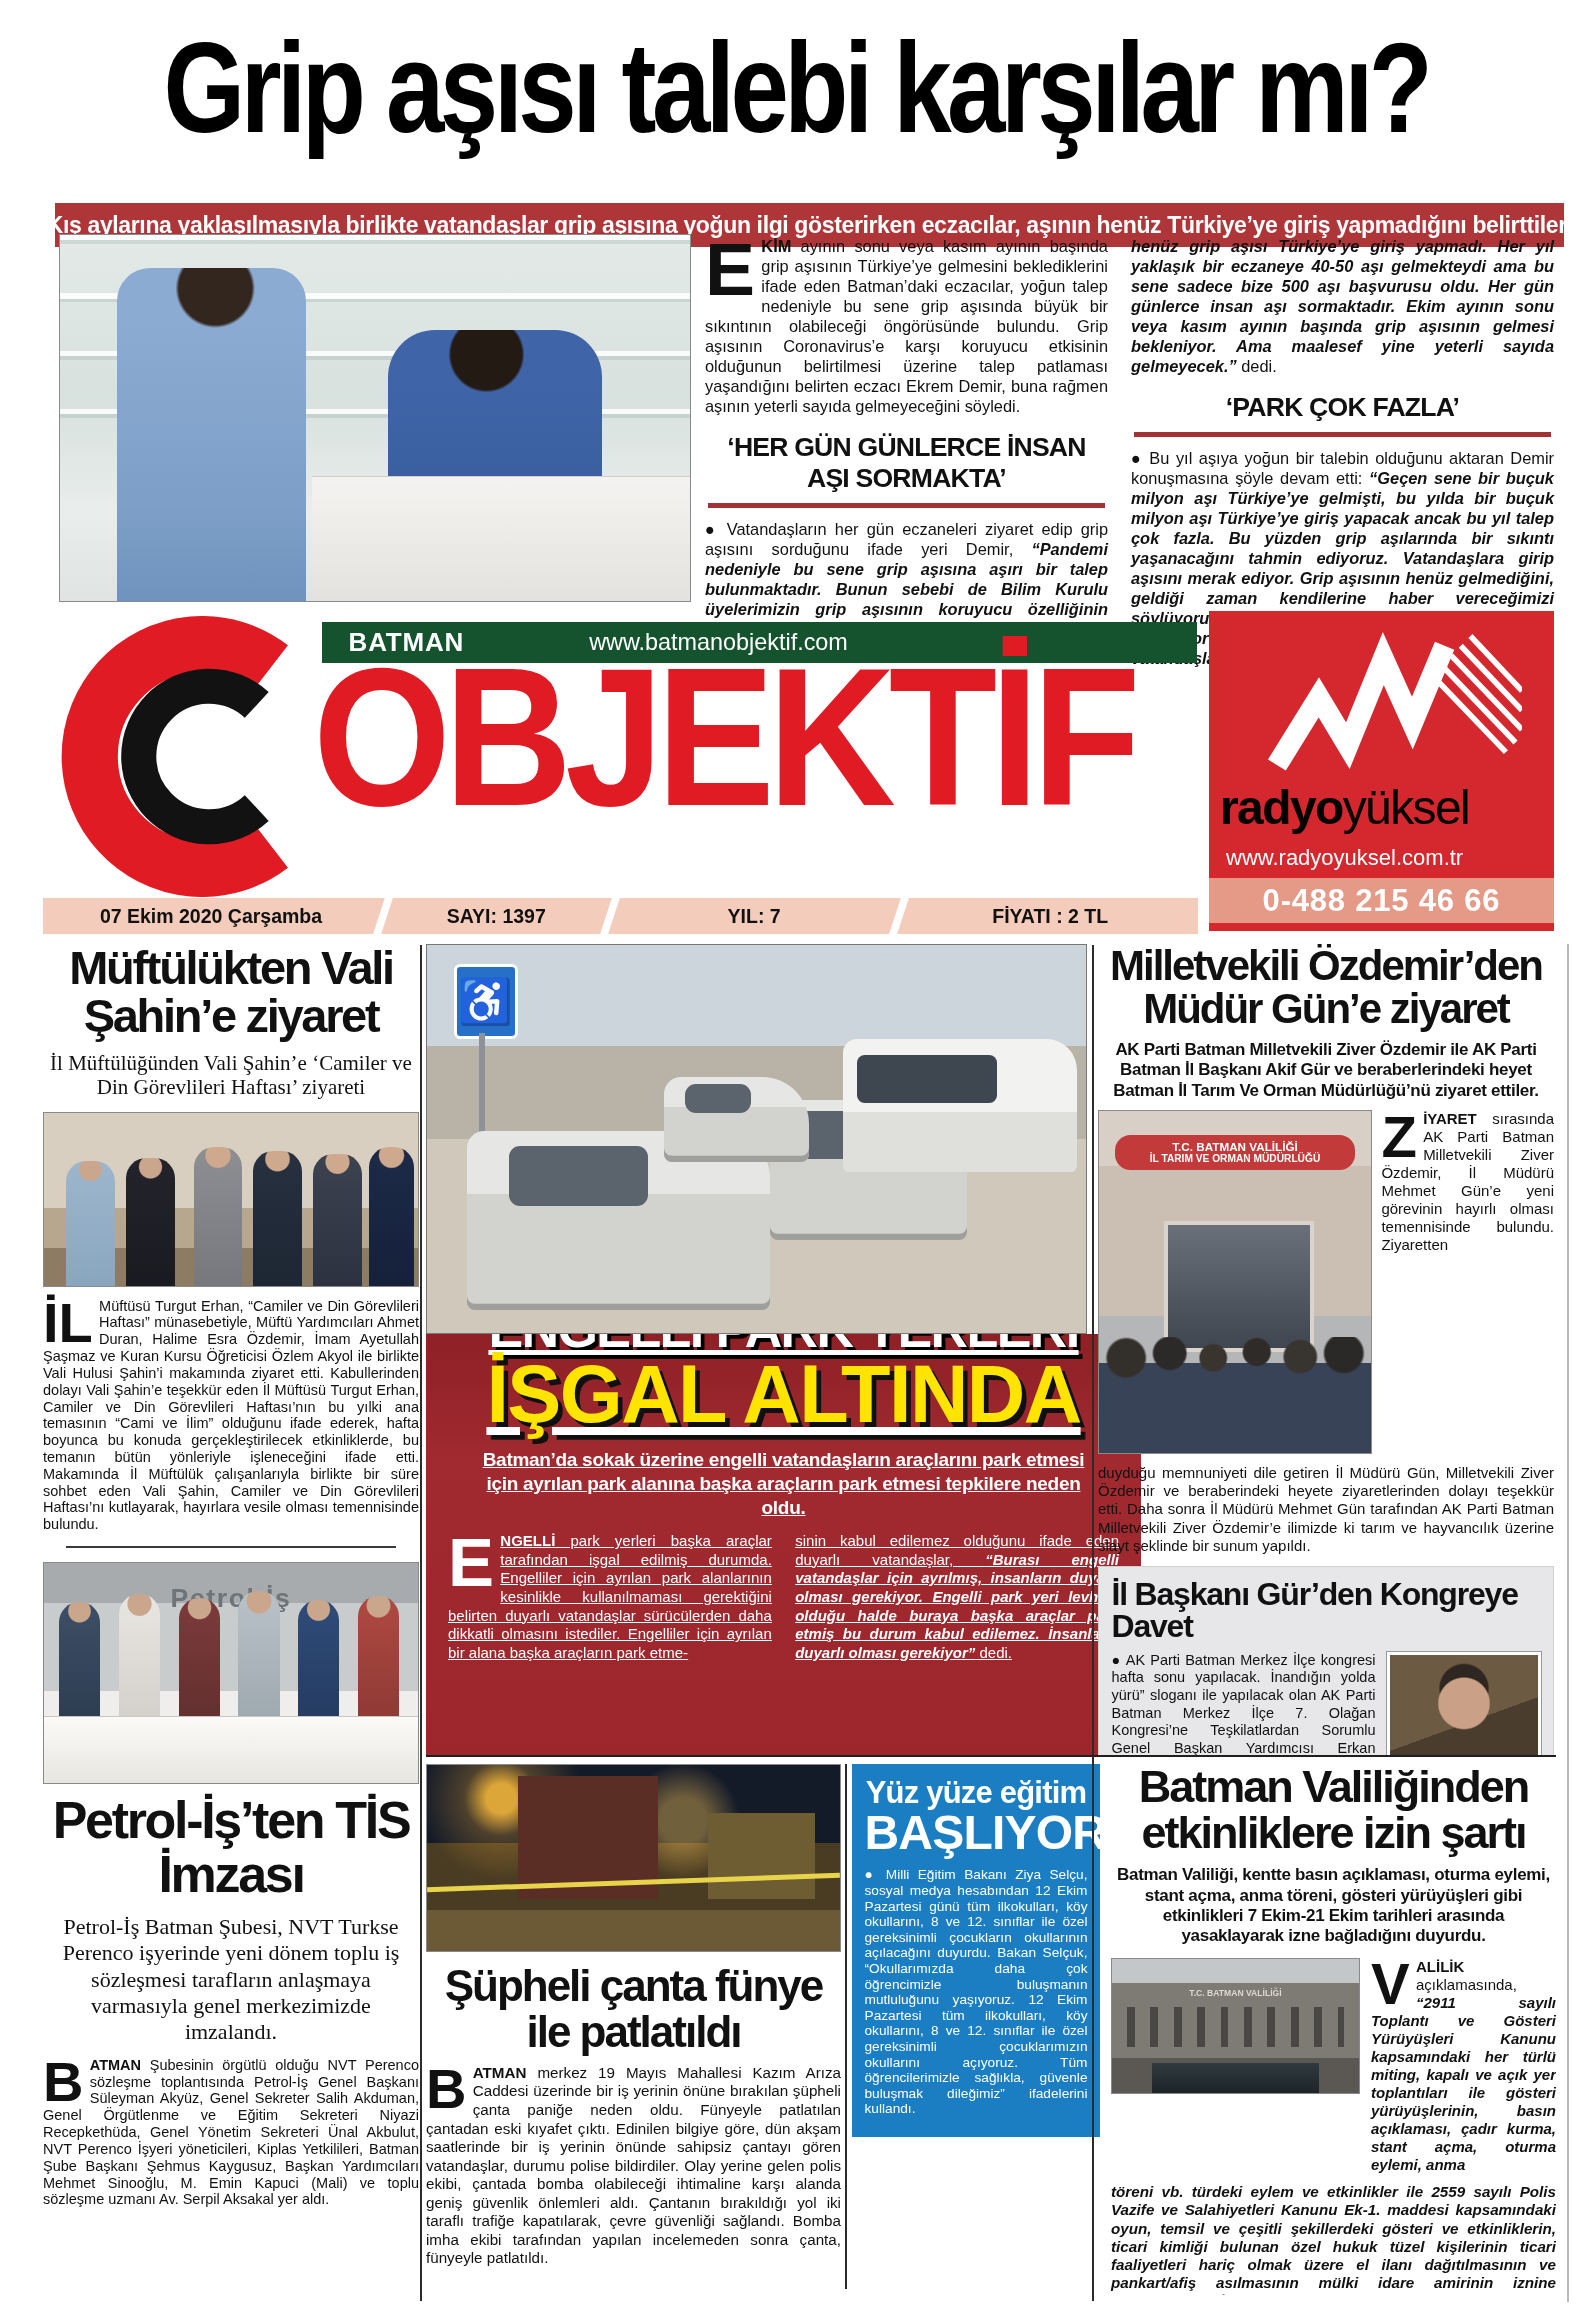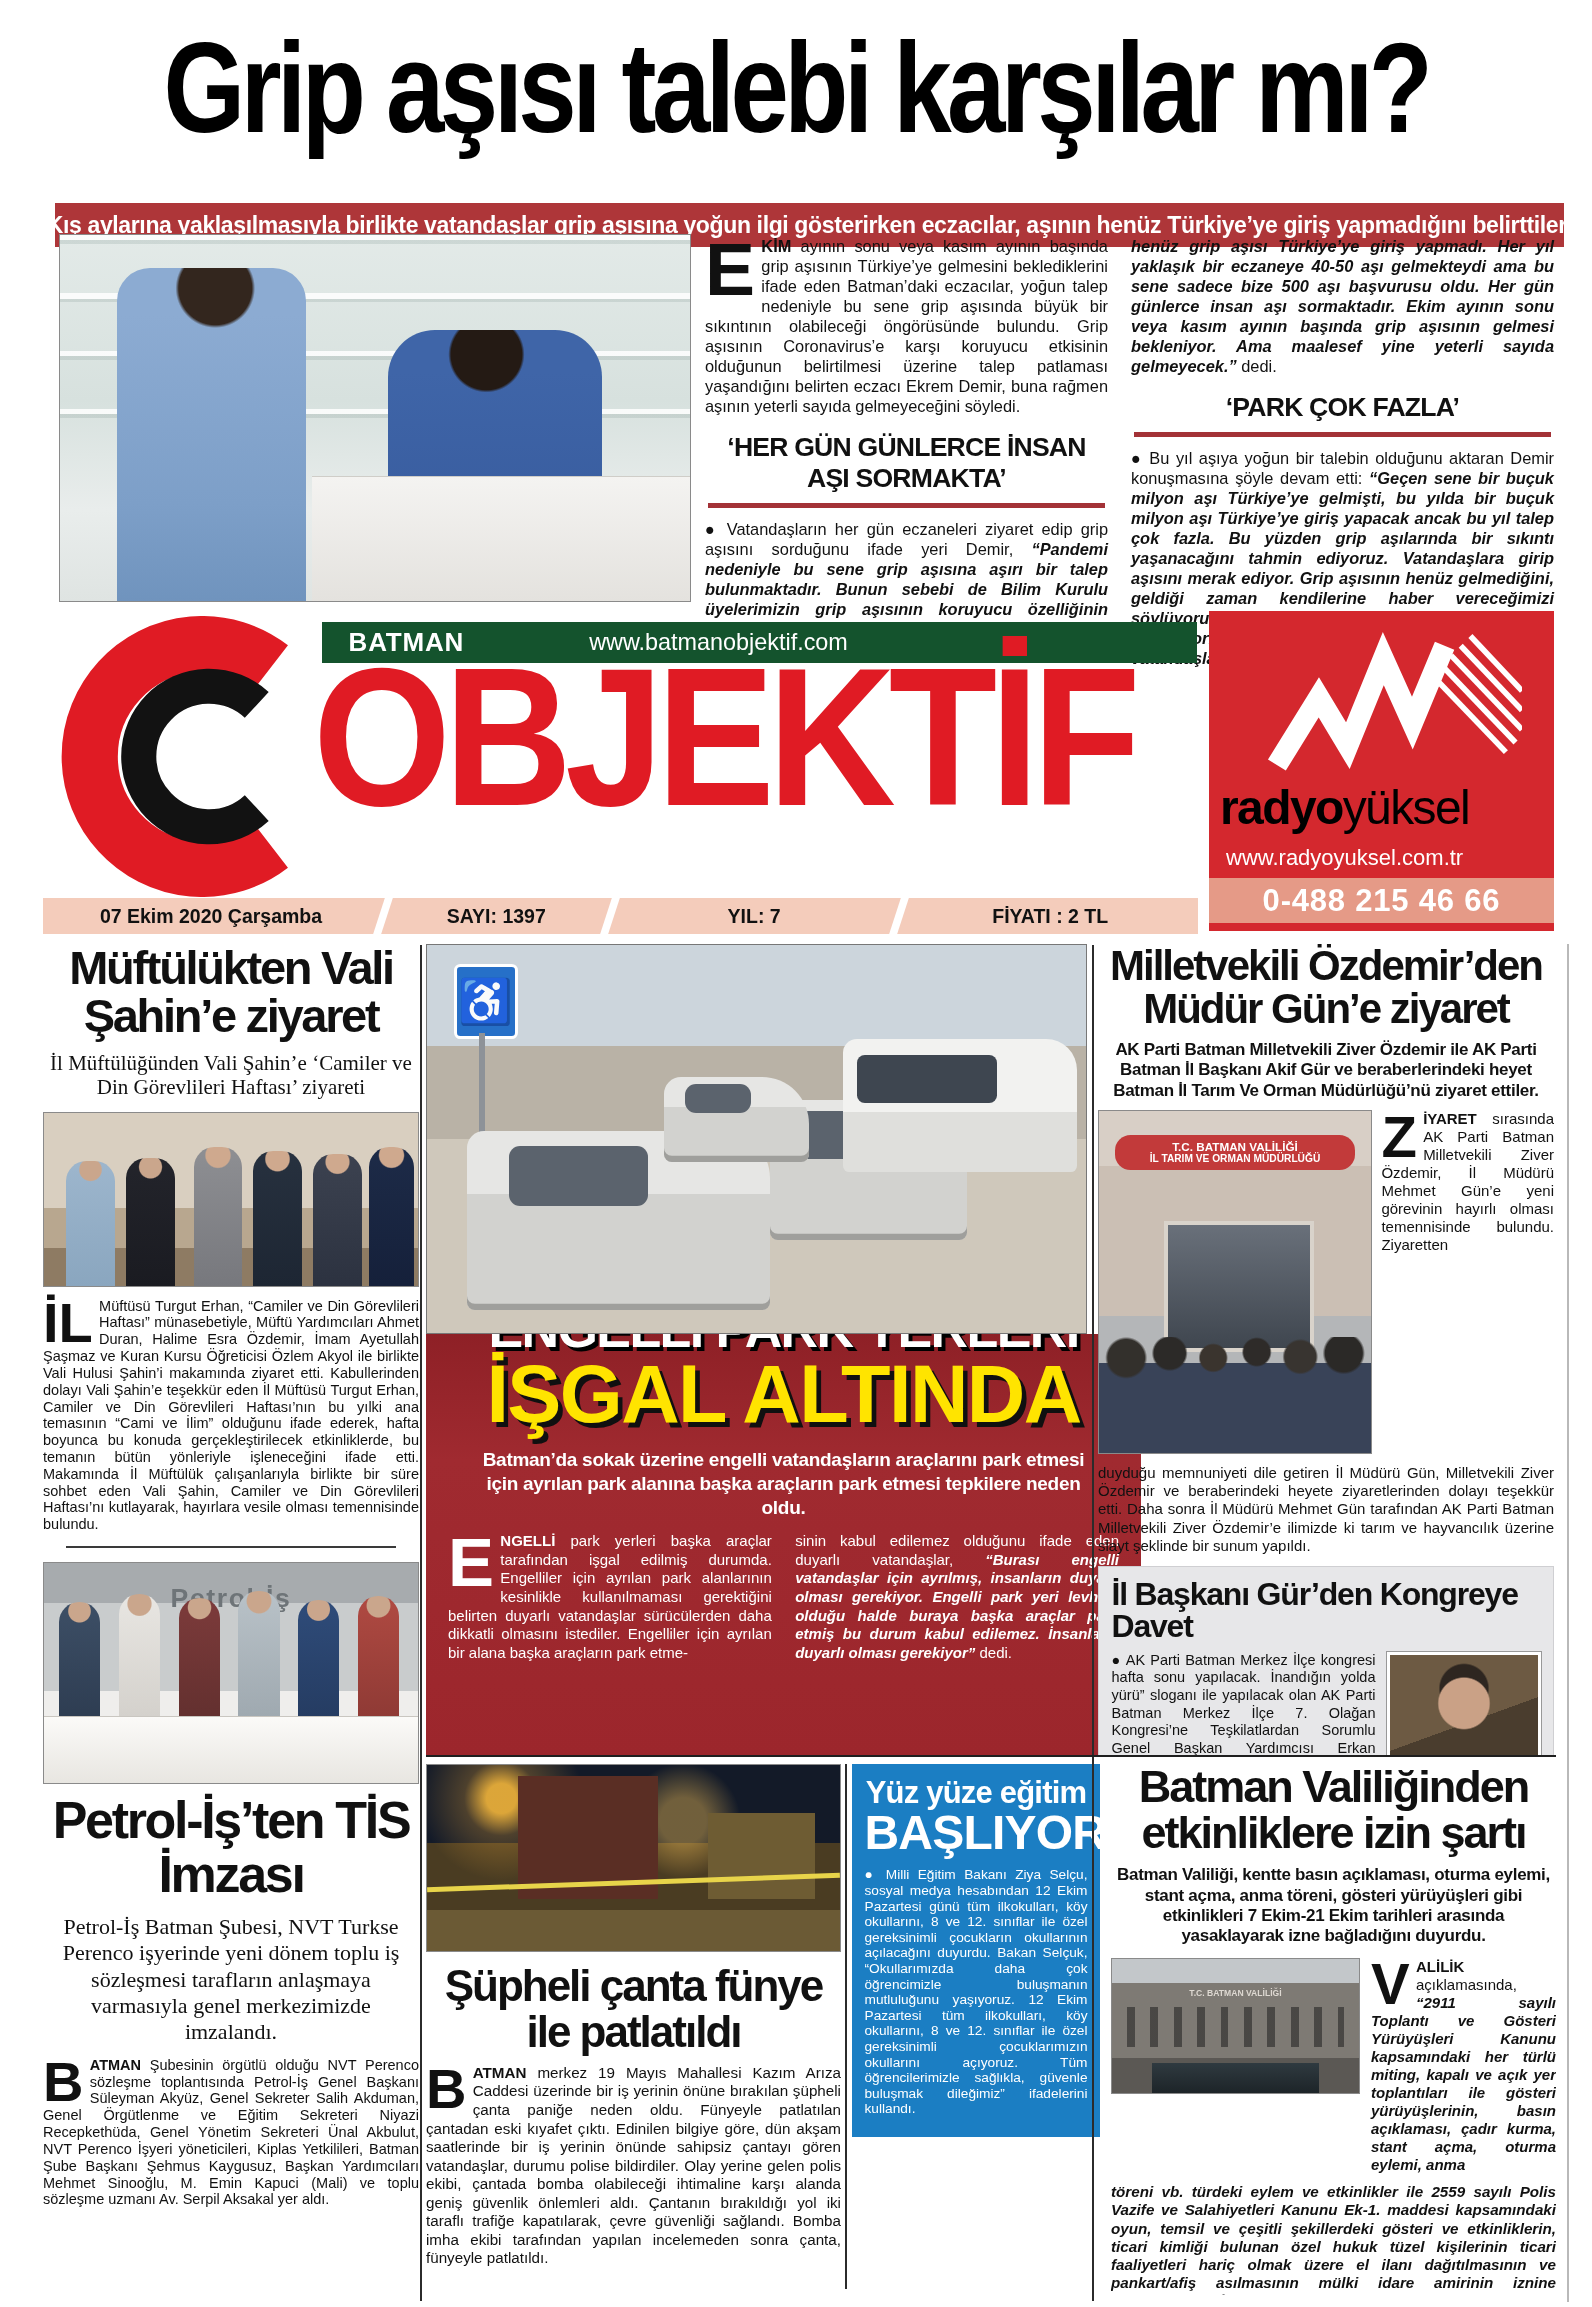--- a/index.html
+++ b/index.html
@@ -95,21 +95,21 @@
   .centermid { position:absolute; left:426px; top:944px; width:661px; height:811px; }
   .ph-parking { width:659px; height:388px; border:0.8px solid #777;
     background:linear-gradient(180deg,#ccd5dc 0 26%, #b9b2a6 26% 50%, #cfc8bb 50% 100%); position:relative; overflow:hidden; }
   .hsign { position:absolute; left:26.6px; top:19px; width:58px; height:69px; background:#2670c8; border:3.9px solid #fff;
     border-radius:6.3px; color:#fff; font-size:44px; display:flex; align-items:center; justify-content:center; }
   .hpole { position:absolute; left:52px; top:88px; width:6.3px; height:109px; background:#8d9298; }
   .car { position:absolute; background:linear-gradient(180deg,#e6e6e4 0 35%, #d2d2cf 35%); border-radius:17px 47px 7.8px 7.8px; box-shadow:inset 0 -6.3px 0 #9f9f9c; }
   .car .win { position:absolute; left:14%; top:8%; width:46%; height:34%; background:#5b636d; border-radius:11px; }
   .van { position:absolute; right:9.4px; top:94px; width:234px; height:133px; background:linear-gradient(180deg,#f2f2f0 0 55%, #dfdfdc 55%); border-radius:14px 31px 6.3px 6.3px; }
   .van .win { position:absolute; left:6%; top:12%; width:60%; height:36%; background:#3e4650; border-radius:7.8px; }
-  .redbox { width:715px; height:423px; background:linear-gradient(180deg,#8e2026 0,#a02a30 30%,#9c262c 100%); color:#fff; box-sizing:border-box; padding:11px 22px 0; }
+  .redbox { width:715px; height:423px; background:linear-gradient(180deg,#8e2026 0,#a02a30 30%,#9c262c 100%); color:#fff; box-sizing:border-box; padding:11px 22px 0;text-decoration:underline; }
   .kicker { font-size:52px; font-weight:900; letter-spacing:-1.6px; text-align:center; line-height:1; margin-top:-42px;
     text-shadow:3.9px 3.9px 0 #000; }
   .isgal { font-size:81px; font-weight:900; letter-spacing:-1.6px; text-align:center; line-height:.98; color:#ffe400;
     text-shadow:4.7px 4.7px 0 #101010; }
   .red-deck { font-size:19px; font-weight:bold; text-align:center; line-height:1.25; margin:14px 23.4px 12.5px; letter-spacing:-0.3px; }
   .redcols { display:flex; gap:23.4px; }
   .redcols .col { flex:1; font-size:15px; line-height:1.24; text-align:justify; }
   .dcw { font-size:69px; color:#fff; }
 
   

